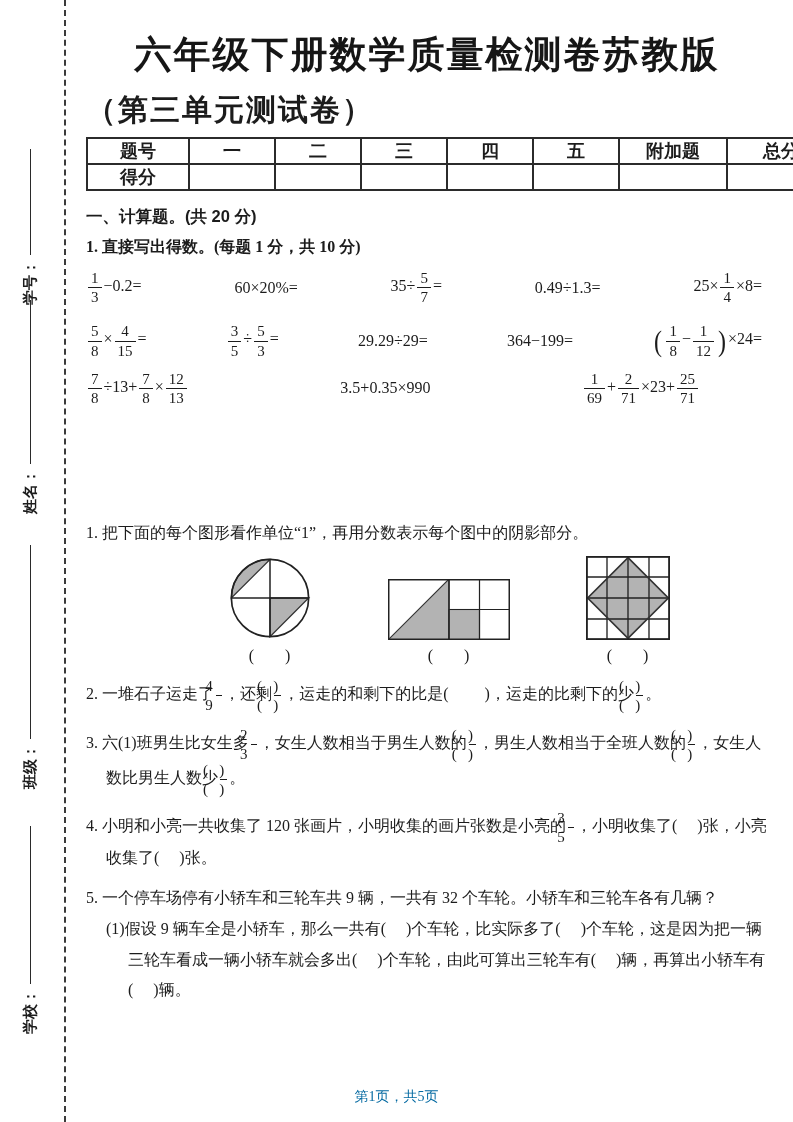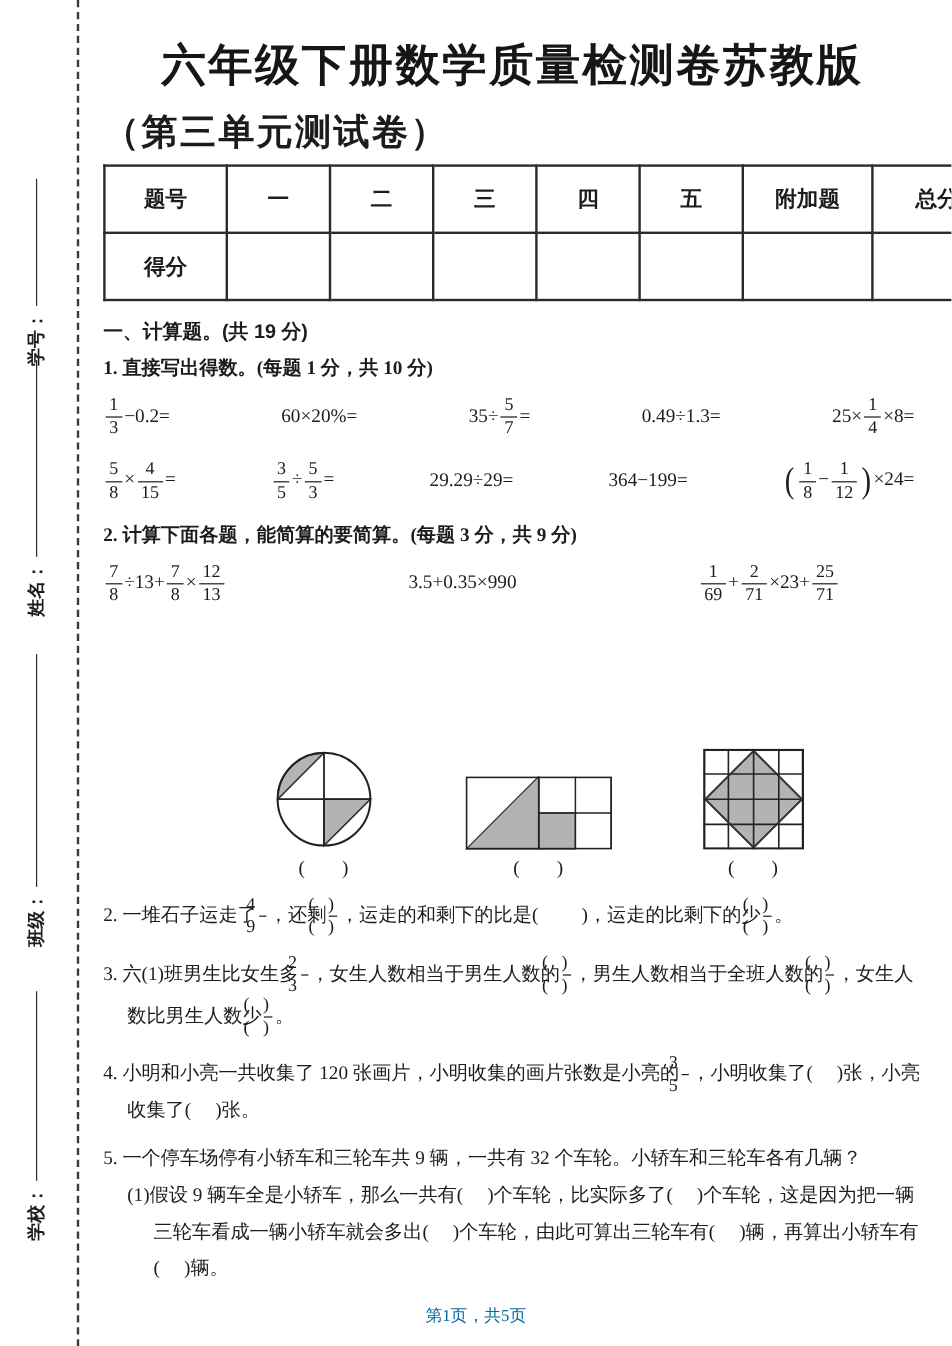--- a/index.html
+++ b/index.html
@@ -24,21 +24,21 @@
   
   .content{ position:absolute; left:86px; top:0; width:682px; }
   .title{
     margin-top:30px; text-align:center; font-size:37px; font-weight:bold;
     letter-spacing:2px; color:#161616;
   }
   .subtitle{ margin-top:10px; text-align:left; font-size:30px; font-weight:bold; letter-spacing:2px; }
   .meta{ margin-top:16px; text-align:right; font-size:16px; padding-right:2px; }
   table.score{ width:100%; border-collapse:collapse; margin-top:6px; table-layout:fixed; }
   table.score td{
-    border:2px solid #2b2b2b; height:56px; text-align:center; vertical-align:middle;
+    border:2px solid #2b2b2b; height:26px; text-align:center; vertical-align:middle;
     font-family:"Liberation Sans","DejaVu Sans",sans-serif; font-weight:bold; font-size:18px;
   }
   td.c-label{ width:102px; } td.c-num{ width:86px; } td.c-extra{ width:108px; } td.c-total{ width:108px; }
   .sec-heading{
     margin-top:15px; font-family:"Liberation Sans","DejaVu Sans",sans-serif;
     font-weight:bold; font-size:16.5px;
   }
   .q-prompt{ margin-top:9px; font-size:16px; font-weight:bold; }
   .calc-row{ display:flex; justify-content:space-between; margin-top:12px; font-size:16px; align-items:center; padding-right:6px; }
   .calc-row.three{ padding-right:68px; }
@@ -105,47 +105,47 @@
         <td></td>
         <td></td>
         <td></td>
         <td></td>
         <td></td>
         <td></td>
       </tr>
     </tbody>
       </table>
 
-    <div class="sec-heading">一、计算题。(共 19 分)</div>
+    <div class="sec-heading">一、计算题。(共 20 分)</div>
     <div class="q-prompt">1. 直接写出得数。(每题 1 分，共 10 分)</div>
 
     <div class="calc-row">
       <span class="expr"><span class="fr"><span class="nu">1</span><span class="de">3</span></span>−0.2=</span>
       <span class="expr">60×20%=</span>
       <span class="expr">35÷<span class="fr"><span class="nu">5</span><span class="de">7</span></span>=</span>
       <span class="expr">0.49÷1.3=</span>
       <span class="expr">25×<span class="fr"><span class="nu">1</span><span class="de">4</span></span>×8=</span>
     </div>
     <div class="calc-row" style="margin-top:18px;">
       <span class="expr"><span class="fr"><span class="nu">5</span><span class="de">8</span></span>×<span class="fr"><span class="nu">4</span><span class="de">15</span></span>=</span>
       <span class="expr"><span class="fr"><span class="nu">3</span><span class="de">5</span></span>÷<span class="fr"><span class="nu">5</span><span class="de">3</span></span>=</span>
       <span class="expr">29.29÷29=</span>
       <span class="expr">364−199=</span>
       <span class="expr"><span class="bp">(</span><span class="fr"><span class="nu">1</span><span class="de">8</span></span>−<span class="fr"><span class="nu">1</span><span class="de">12</span></span><span class="bp">)</span>×24=</span>
     </div>
 
-    <div class="q-prompt" style="margin-top:17px;">2. 计算下面各题，能简算的要简算。(每题 3 分，共 9 分)</div>
     <div class="calc-row three">
       <span class="expr"><span class="fr"><span class="nu">7</span><span class="de">8</span></span>÷13+<span class="fr"><span class="nu">7</span><span class="de">8</span></span>×<span class="fr"><span class="nu">12</span><span class="de">13</span></span></span>
       <span class="expr">3.5+0.35×990</span>
       <span class="expr"><span class="fr"><span class="nu">1</span><span class="de">69</span></span>+<span class="fr"><span class="nu">2</span><span class="de">71</span></span>×23+<span class="fr"><span class="nu">25</span><span class="de">71</span></span></span>
     </div>
 
     <div class="answer-space"></div>
 
+    <div class="q-prompt light" style="font-weight:normal;">1. 把下面的每个图形看作单位“1”，再用分数表示每个图中的阴影部分。</div>
 
     <div class="figs">
 
       <div class="fig">
         <svg width="84" height="84" viewBox="0 0 100 100">
           <path d="M4,50 A46,46 0 0 1 50,4 Z" fill="var(--shade)" stroke="#333" stroke-width="1.6"></path>
           <path d="M50,50 L96,50 L50,96 Z" fill="var(--shade)" stroke="#333" stroke-width="1.6"></path>
           <circle cx="50" cy="50" r="46" fill="none" stroke="#222" stroke-width="2"></circle>
           <line x1="4" y1="50" x2="96" y2="50" stroke="#222" stroke-width="1.8"></line>
           <line x1="50" y1="4" x2="50" y2="96" stroke="#222" stroke-width="1.8"></line>

